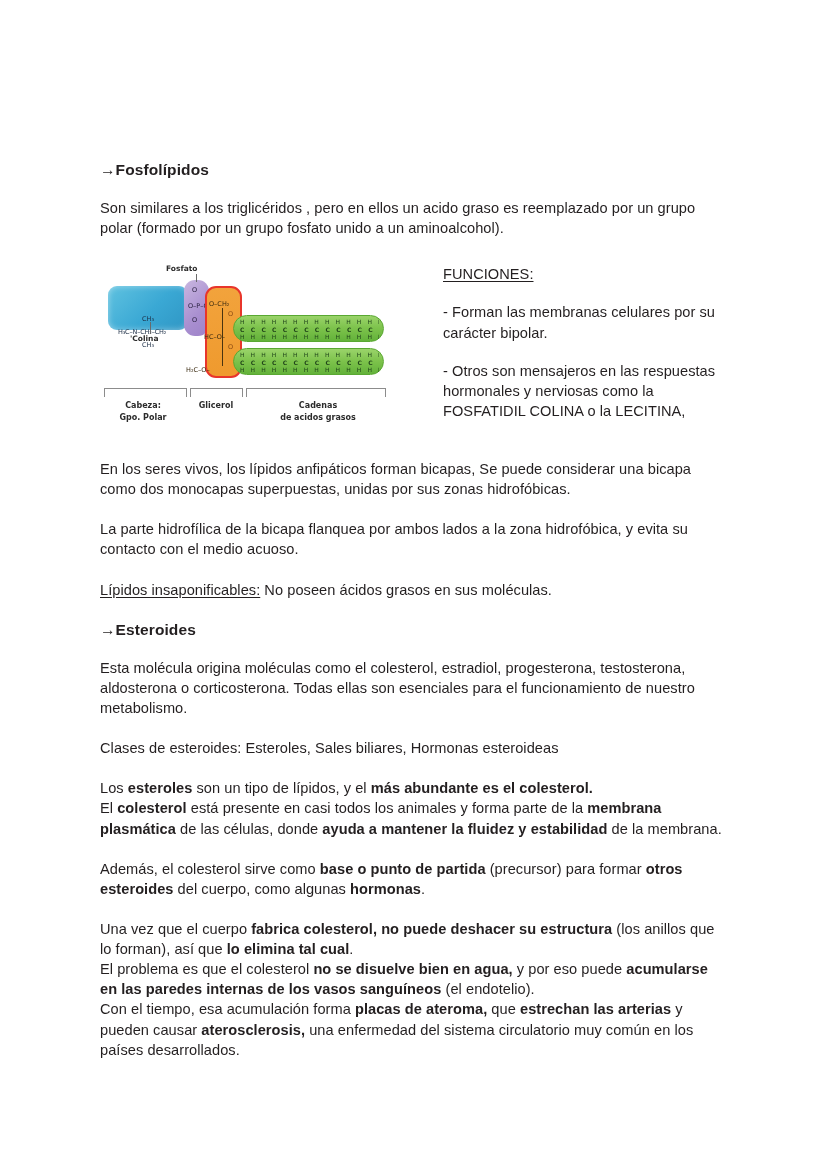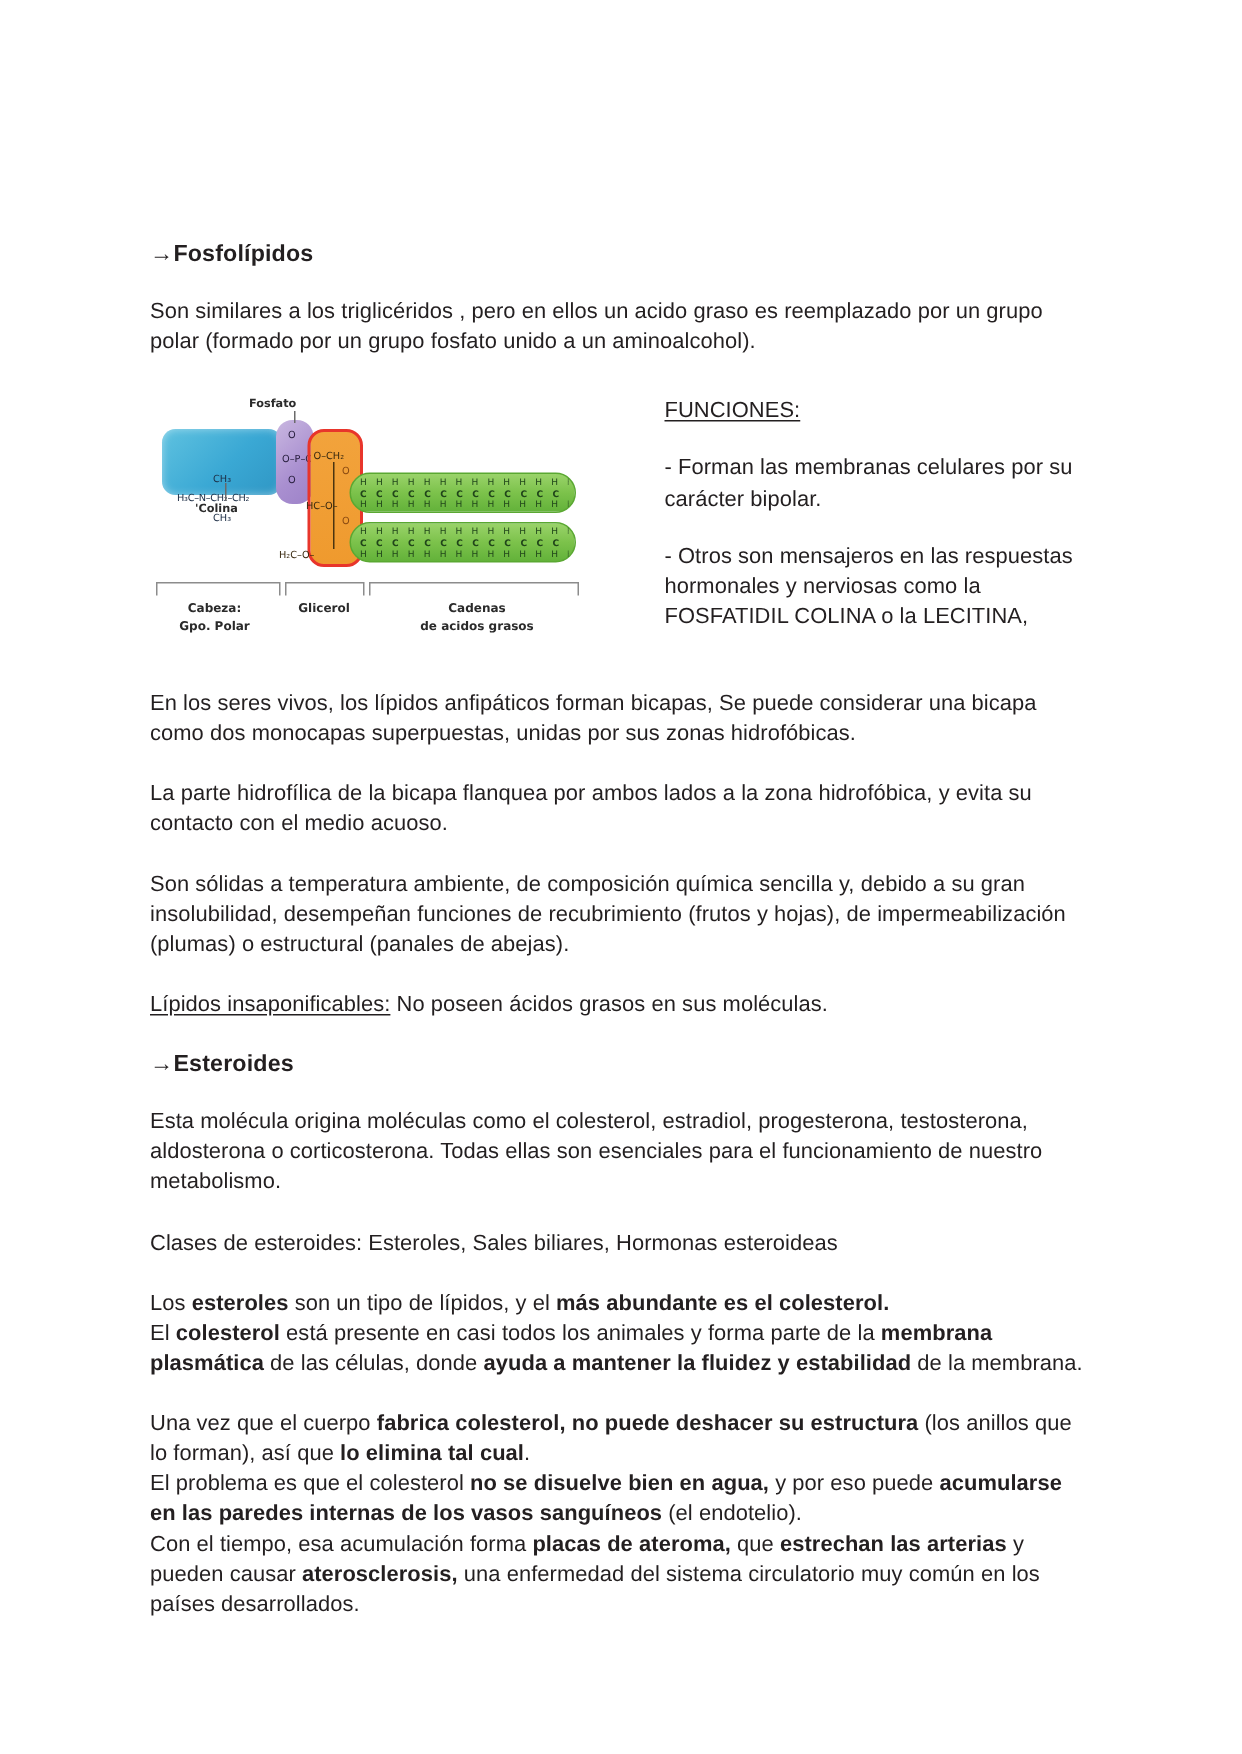--- a/index.html
+++ b/index.html
@@ -263,28 +263,28 @@
       <div class="funcs">
         <div class="ftitle">FUNCIONES:</div>
         <p>- Forman las membranas celulares por su carácter bipolar.</p>
         <p>- Otros son mensajeros en las respuestas hormonales y nerviosas como la FOSFATIDIL COLINA o la LECITINA,</p>
       </div>
     </div>
 
     <p class="para">En los seres vivos, los lípidos anfipáticos forman bicapas, Se puede considerar una bicapa como dos monocapas superpuestas, unidas por sus zonas hidrofóbicas.</p>
     <p class="para">La parte hidrofílica de la bicapa flanquea por ambos lados a la zona hidrofóbica, y evita su contacto con el medio acuoso.</p>
 
-    <p class="para">Son sólidas a temperatura ambiente, de composición química sencilla y, debido a su gran insolubilidad, desempeñan funciones de recubrimiento (frutos y hojas), de impermeabilización (plumas) o estructural (panales de abejas).</p>
 
     <p class="para"><span class="u">Lípidos insaponificables:</span><span> No poseen ácidos grasos en sus moléculas.</span></p>
 
     <h2 class="heading"><span class="arrow">→</span><span>Esteroides</span></h2>
 
     <p class="para">Esta molécula origina moléculas como el colesterol, estradiol, progesterona, testosterona, aldosterona o corticosterona. Todas ellas son esenciales para el funcionamiento de nuestro metabolismo.</p>
     <p class="para">Clases de esteroides: Esteroles, Sales biliares, Hormonas esteroideas</p>
 
     <p class="para"><span>Los </span><span class="b">esteroles</span><span> son un tipo de lípidos, y el </span><span class="b">más abundante es el colesterol.</span><br><span>El </span><span class="b">colesterol</span><span> está presente en casi todos los animales y forma parte de la </span><span class="b">membrana plasmática</span><span> de las células, donde </span><span class="b">ayuda a mantener la fluidez y estabilidad</span><span> de la membrana.</span></p>
 
+    <p class="para"><span>Además, el colesterol sirve como </span><span class="b">base o punto de partida</span><span> (precursor) para formar </span><span class="b">otros esteroides</span><span> del cuerpo, como algunas </span><span class="b">hormonas</span><span>.</span></p>
 
     <p class="para tight"><span>Una vez que el cuerpo </span><span class="b">fabrica colesterol, no puede deshacer su estructura</span><span> (los anillos que lo forman), así que </span><span class="b">lo elimina tal cual</span><span>.</span><br><span>El problema es que el colesterol </span><span class="b">no se disuelve bien en agua,</span><span> y por eso puede </span><span class="b">acumularse en las paredes internas de los vasos sanguíneos</span><span> (el endotelio).</span><br><span>Con el tiempo, esa acumulación forma </span><span class="b">placas de ateroma,</span><span> que </span><span class="b">estrechan las arterias</span><span> y pueden causar </span><span class="b">aterosclerosis,</span><span> una enfermedad del sistema circulatorio muy común en los países desarrollados.</span></p>
 
   </div>
 </div>
 
 </body></html>

